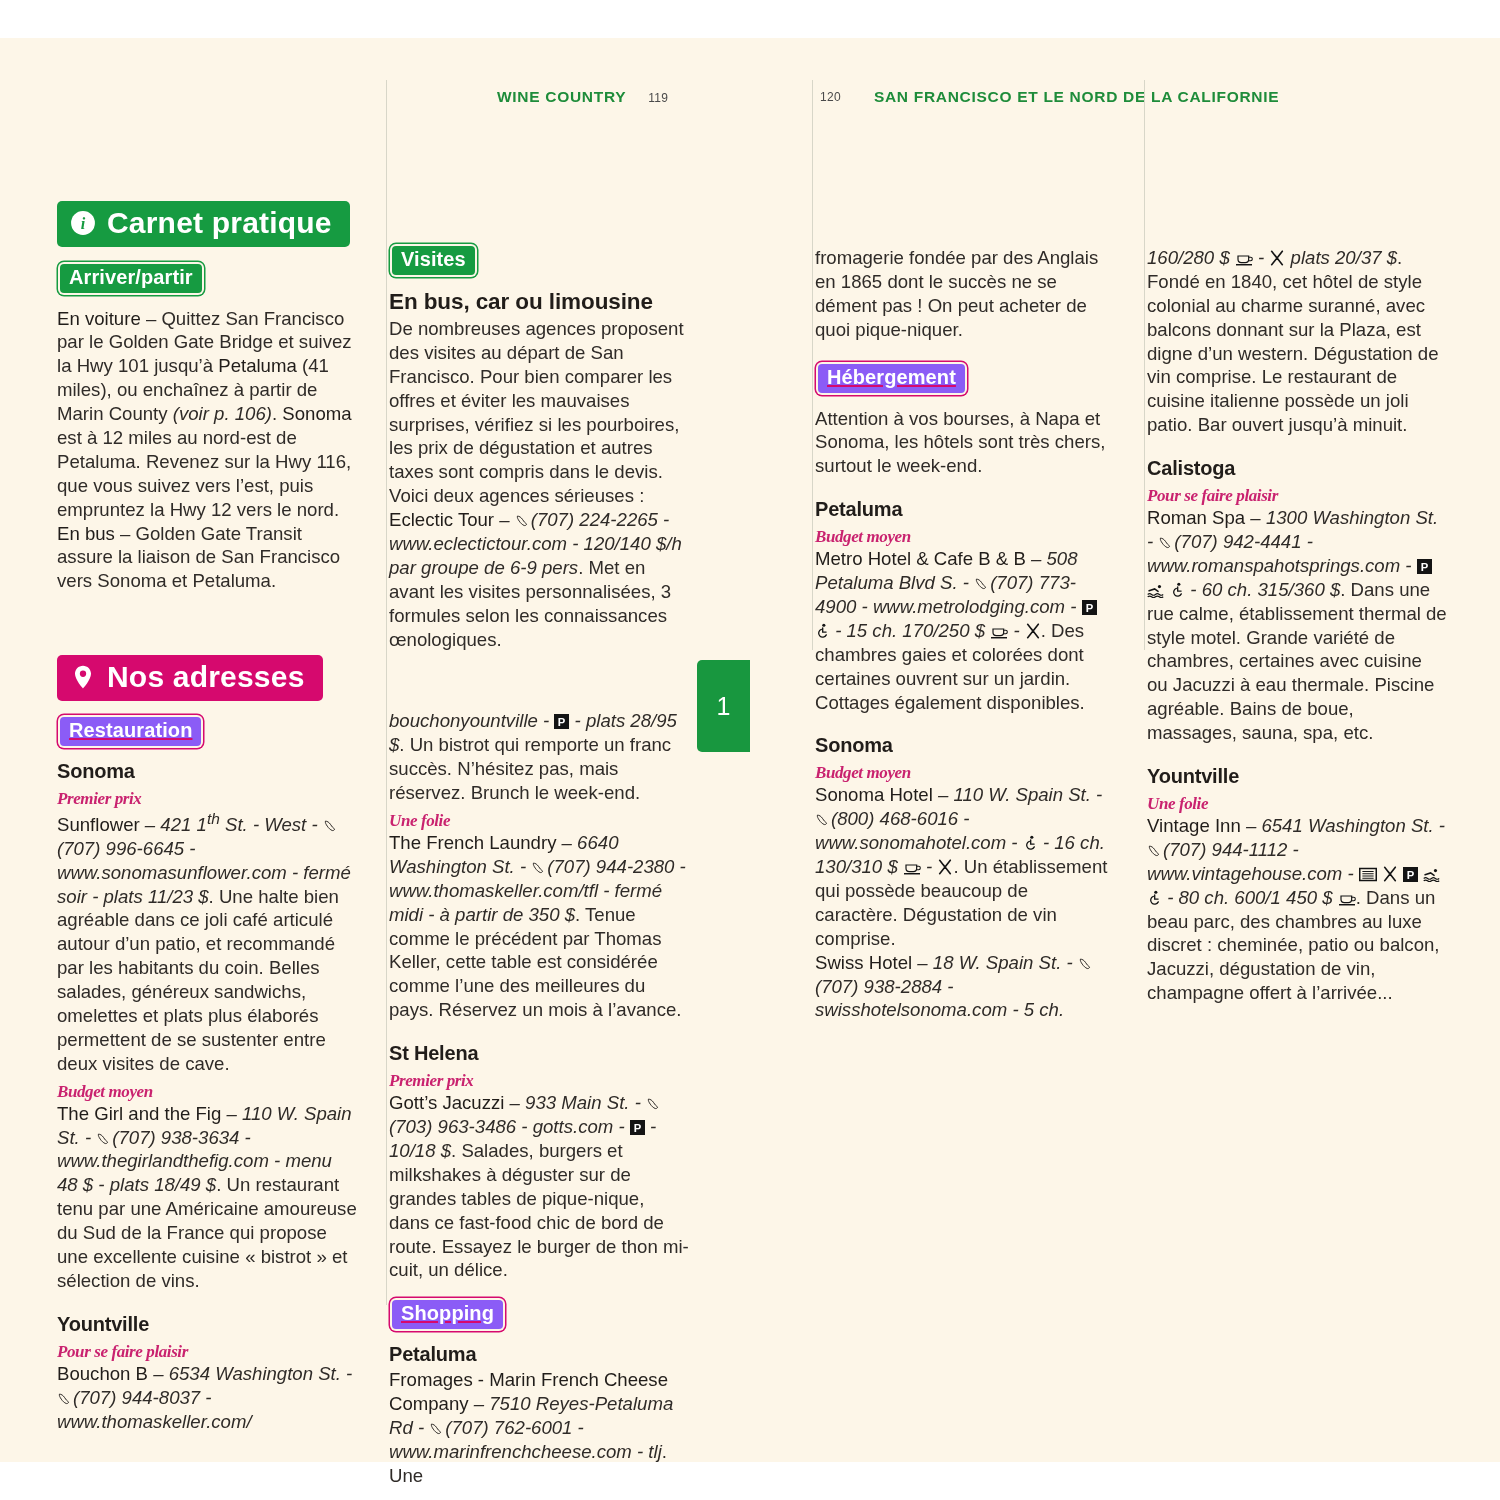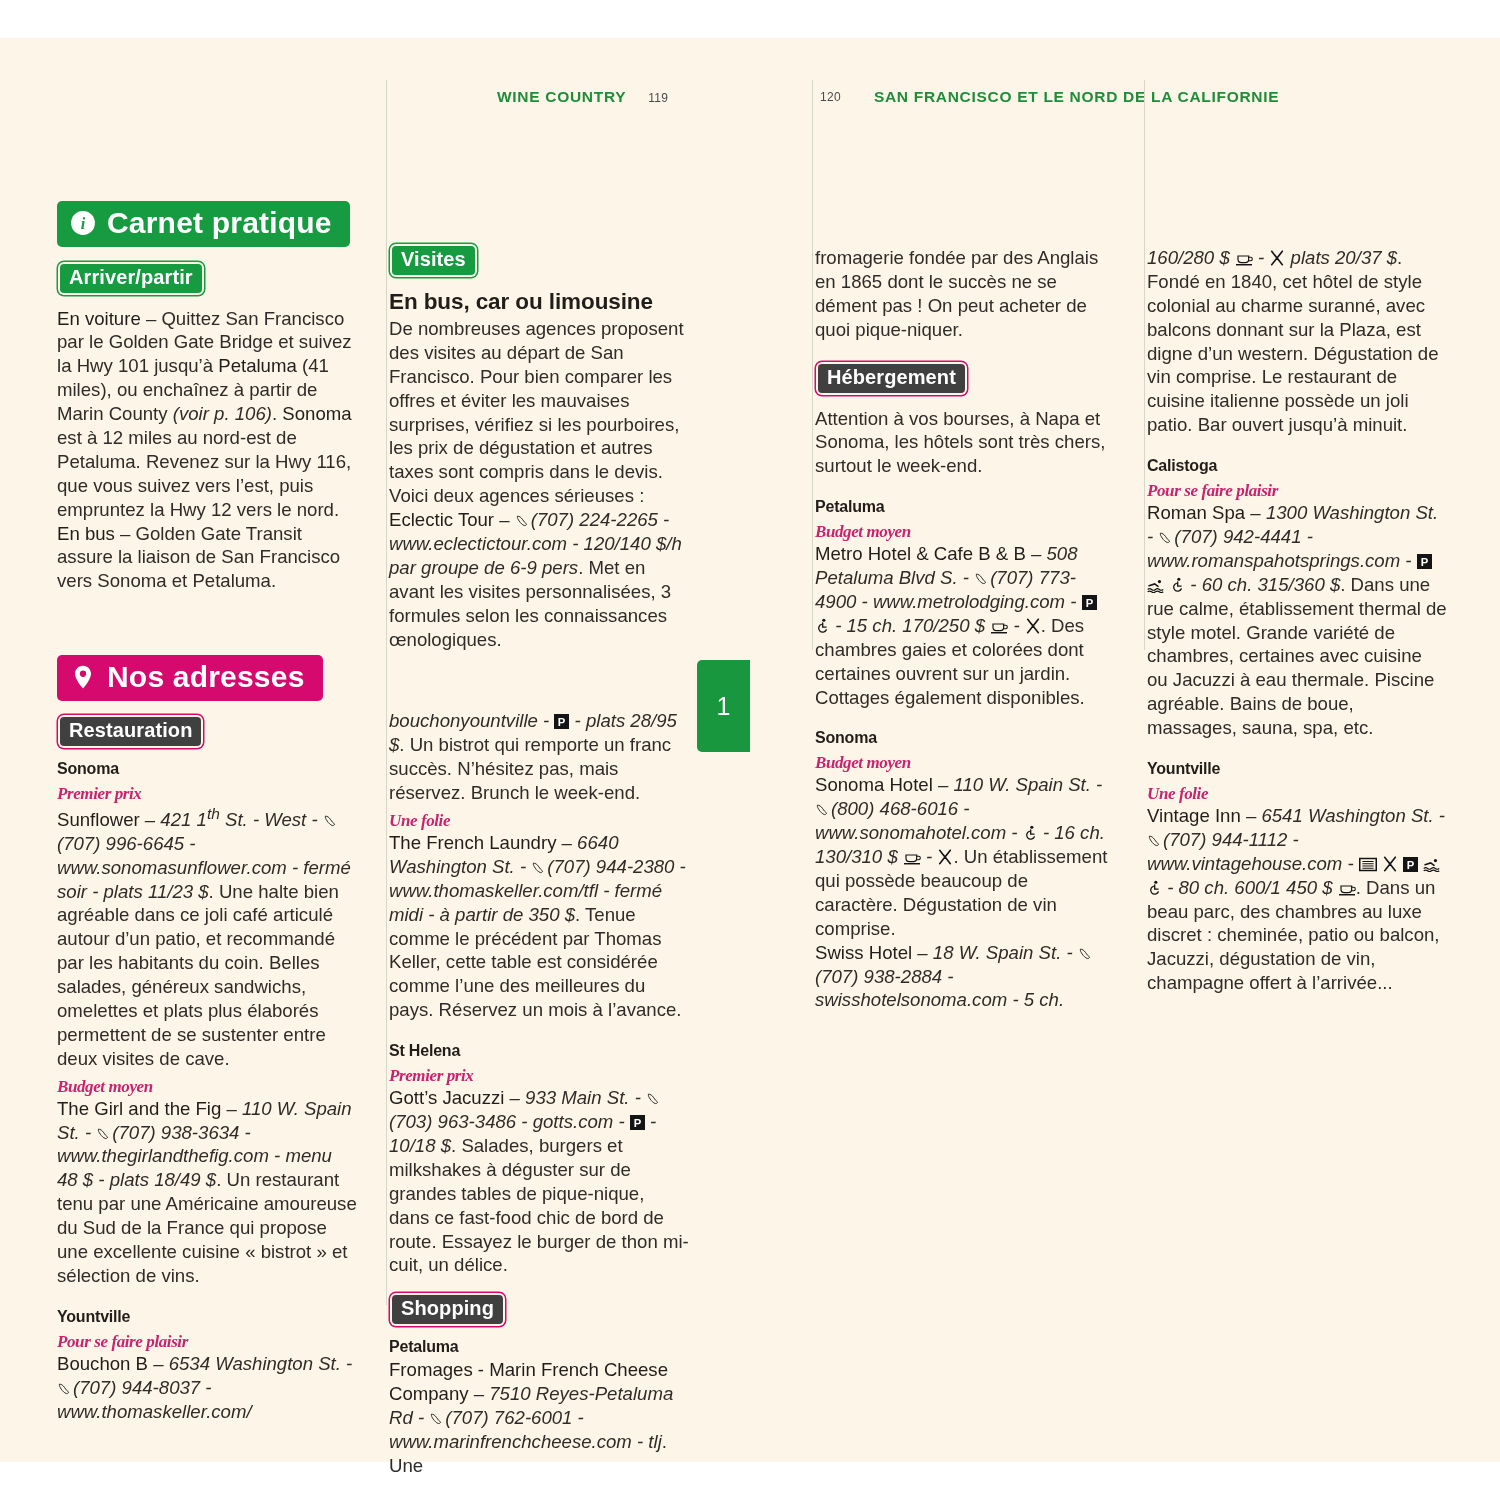--- a/index.html
+++ b/index.html
@@ -51,36 +51,36 @@
   }
 
   
   .chip{
     display:inline-block;color:#ffffff;font-weight:bold;font-size:20px;
     padding:2px 9px 4px 9px;border-radius:4px;letter-spacing:0.1px;
     box-shadow:0 0 0 2px #fdf6e8, 0 0 0 3.5px currentColor;
   }
   .chip.green{background:#169b41;color:#169b41;}
   .chip.green span{color:#fff;}
-  .chip.pink{background:#404040;color:#d6096e;}
+  .chip.pink{background:#8b5cf6;color:#d6096e;text-decoration:underline;}
   .chip.pink span{color:#fff;}
   .chip-wrap{margin:0 0 14px 3px;}
 
   
   .body{
     font-size:18.6px;line-height:1.285;color:#2f2b28;
     text-align:left;
   }
   .body p{margin:0;}
   .sub{
     font-weight:bold;font-size:22.5px;color:#211d1a;
     margin:0 0 2px 0;letter-spacing:-0.1px;
   }
   .city{
-    font-weight:bold;font-size:16px;color:#211d1a;
+    font-weight:bold;font-size:20px;color:#211d1a;
     margin:20px 0 2px 0;letter-spacing:-0.2px;
   }
   .city.first{margin-top:6px;}
   .price{
     font-family:"Liberation Serif", serif;
     font-style:italic;font-weight:bold;font-size:17px;
     color:#c9226f;margin:6px 0 0 0;letter-spacing:-0.4px;
   }
   .entry{margin:0 0 0 0;}
   b.name{font-weight:normal;color:#211d1a;}

